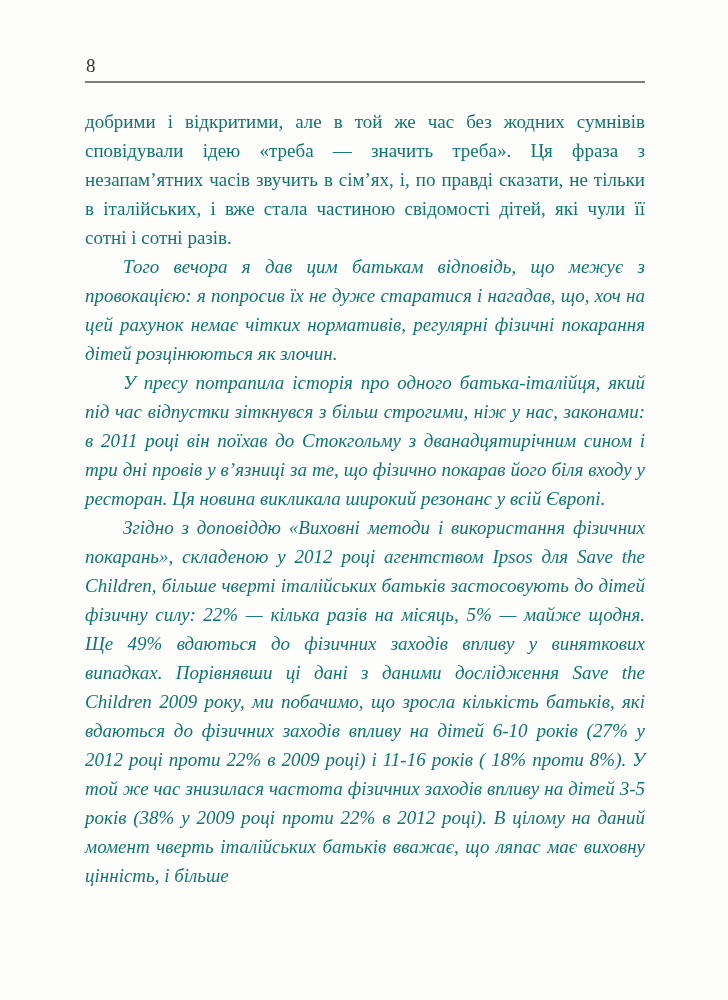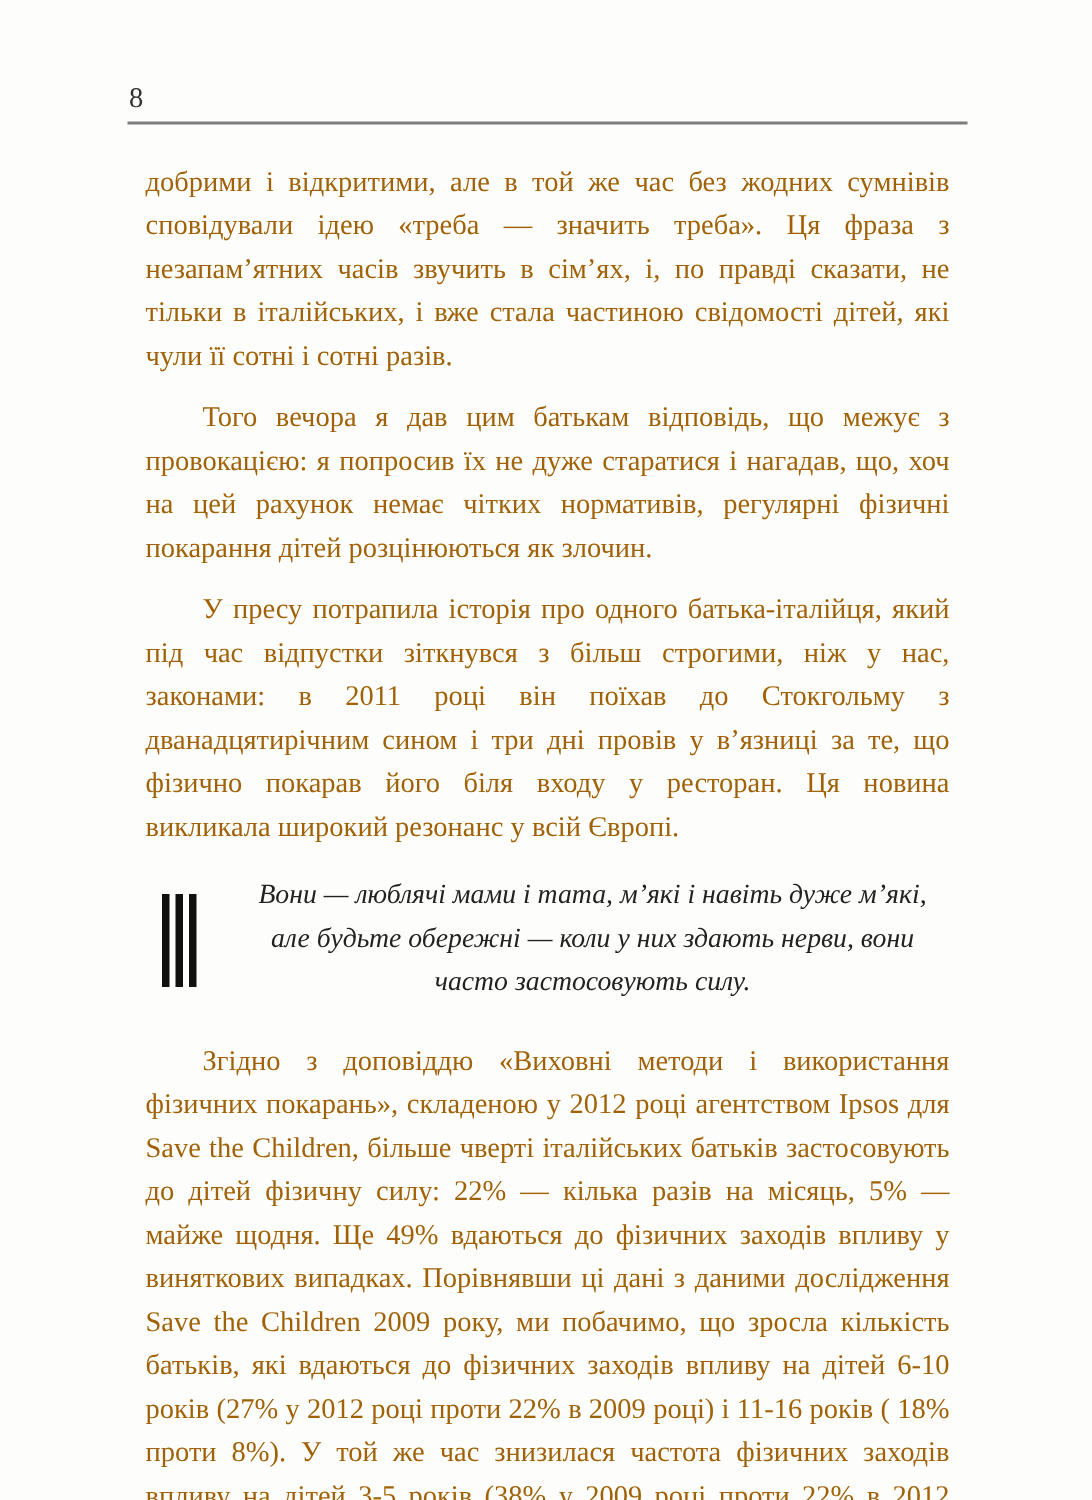--- a/index.html
+++ b/index.html
@@ -29,28 +29,29 @@
     padding-left: 1px;
   }
   .header-rule {
     width: 560px;
     height: 2px;
     background: #7d7d7d;
     margin-top: 3px;
     margin-bottom: 24px;
   }
   .body-text p {
-    margin: 12px;
+    margin: 0;
     font-size: 19px;
     line-height: 29px;
     text-align: justify;
-    color: #a16207;
+    color: #0f766e;
   }
   .body-text p.indent {
     text-indent: 38px;
+    font-style: italic;
   }
   .quote {
     display: flex;
     align-items: center;
     margin: 17px 0 23px 0;
   }
   .quote-bars {
     display: flex;
     margin-left: 23px;
     height: 62px;
@@ -86,26 +87,18 @@
 
     <main class="body-text">
 
       <p class="no-indent">добрими і відкритими, але в той же час без жодних сумнівів сповідували ідею «треба — значить треба». Ця фраза з незапам’ятних часів звучить в сім’ях, і, по правді сказати, не тільки в італійських, і вже стала частиною свідомості дітей, які чули її сотні і сотні разів.</p>
 
       <p class="indent">Того вечора я дав цим батькам відповідь, що межує з провокацією: я попросив їх не дуже старатися і нагадав, що, хоч на цей рахунок немає чітких нормативів, регулярні фізичні покарання дітей розцінюються як злочин.</p>
 
       <p class="indent">У пресу потрапила історія про одного батька-італійця, який під час відпустки зіткнувся з більш строгими, ніж у нас, законами: в 2011 році він поїхав до Стокгольму з дванадцятирічним сином і три дні провів у в’язниці за те, що фізично покарав його біля входу у ресторан. Ця новина викликала широкий резонанс у всій Європі.</p>
 
 
-      <figure class="quote" style="margin-left:0;margin-right:0">
-        <div class="quote-bars">
-          <span></span>
-          <span></span>
-          <span></span>
-        </div>
-        <div class="quote-text">Вони — люблячі мами і тата, м’які і навіть дуже м’які, але будьте обережні — коли у них здають нерви, вони часто застосовують силу.</div>
-      </figure>
 
       <p class="indent">Згідно з доповіддю «Виховні методи і використання фізичних покарань», складеною у 2012 році агентством Ipsos для Save the Children, більше чверті італійських батьків застосовують до дітей фізичну силу: 22% — кілька разів на місяць, 5% — майже щодня. Ще 49% вдаються до фізичних заходів впливу у виняткових випадках. Порівнявши ці дані з даними дослідження Save the Children 2009 року, ми побачимо, що зросла кількість батьків, які вдаються до фізичних заходів впливу на дітей 6-10 років (27% у 2012 році проти 22% в 2009 році) і 11-16 років ( 18% проти 8%). У той же час знизилася частота фізичних заходів впливу на дітей 3-5 років (38% у 2009 році проти 22% в 2012 році). В цілому на даний момент чверть італійських батьків вважає, що ляпас має виховну цінність, і більше</p>
 
     </main>
   </div>
 </div>
 
 </body></html>

